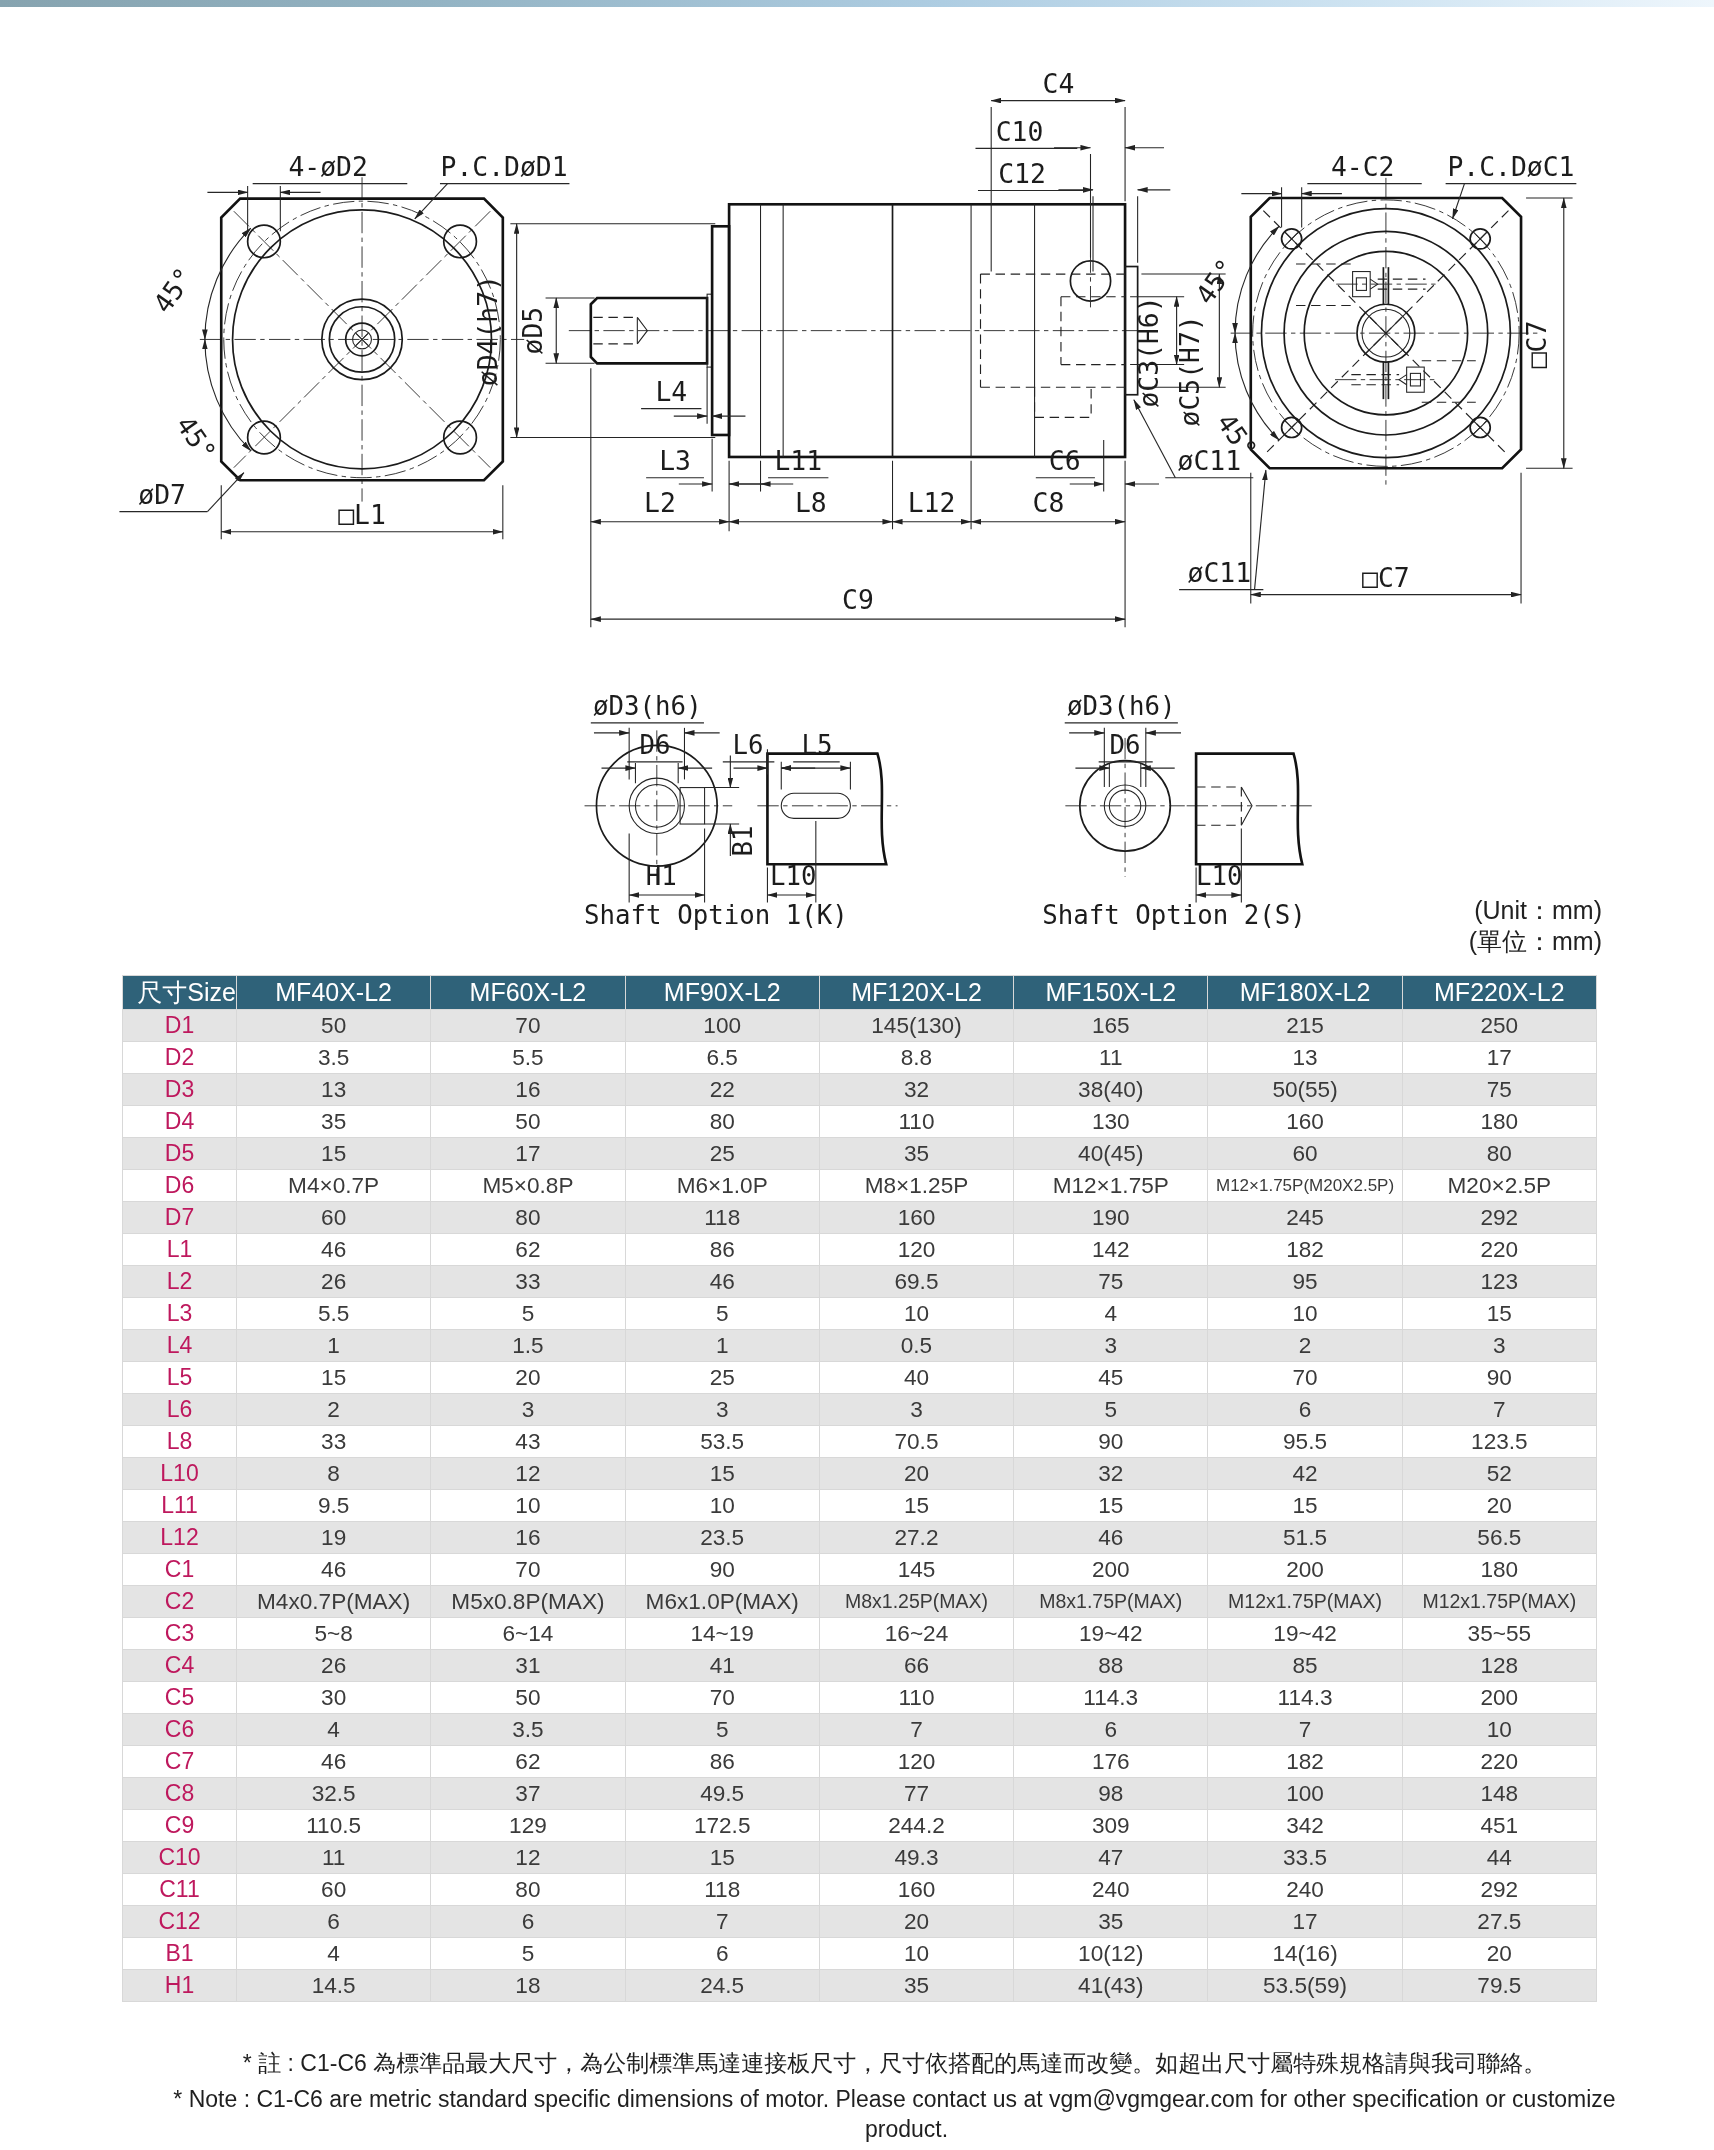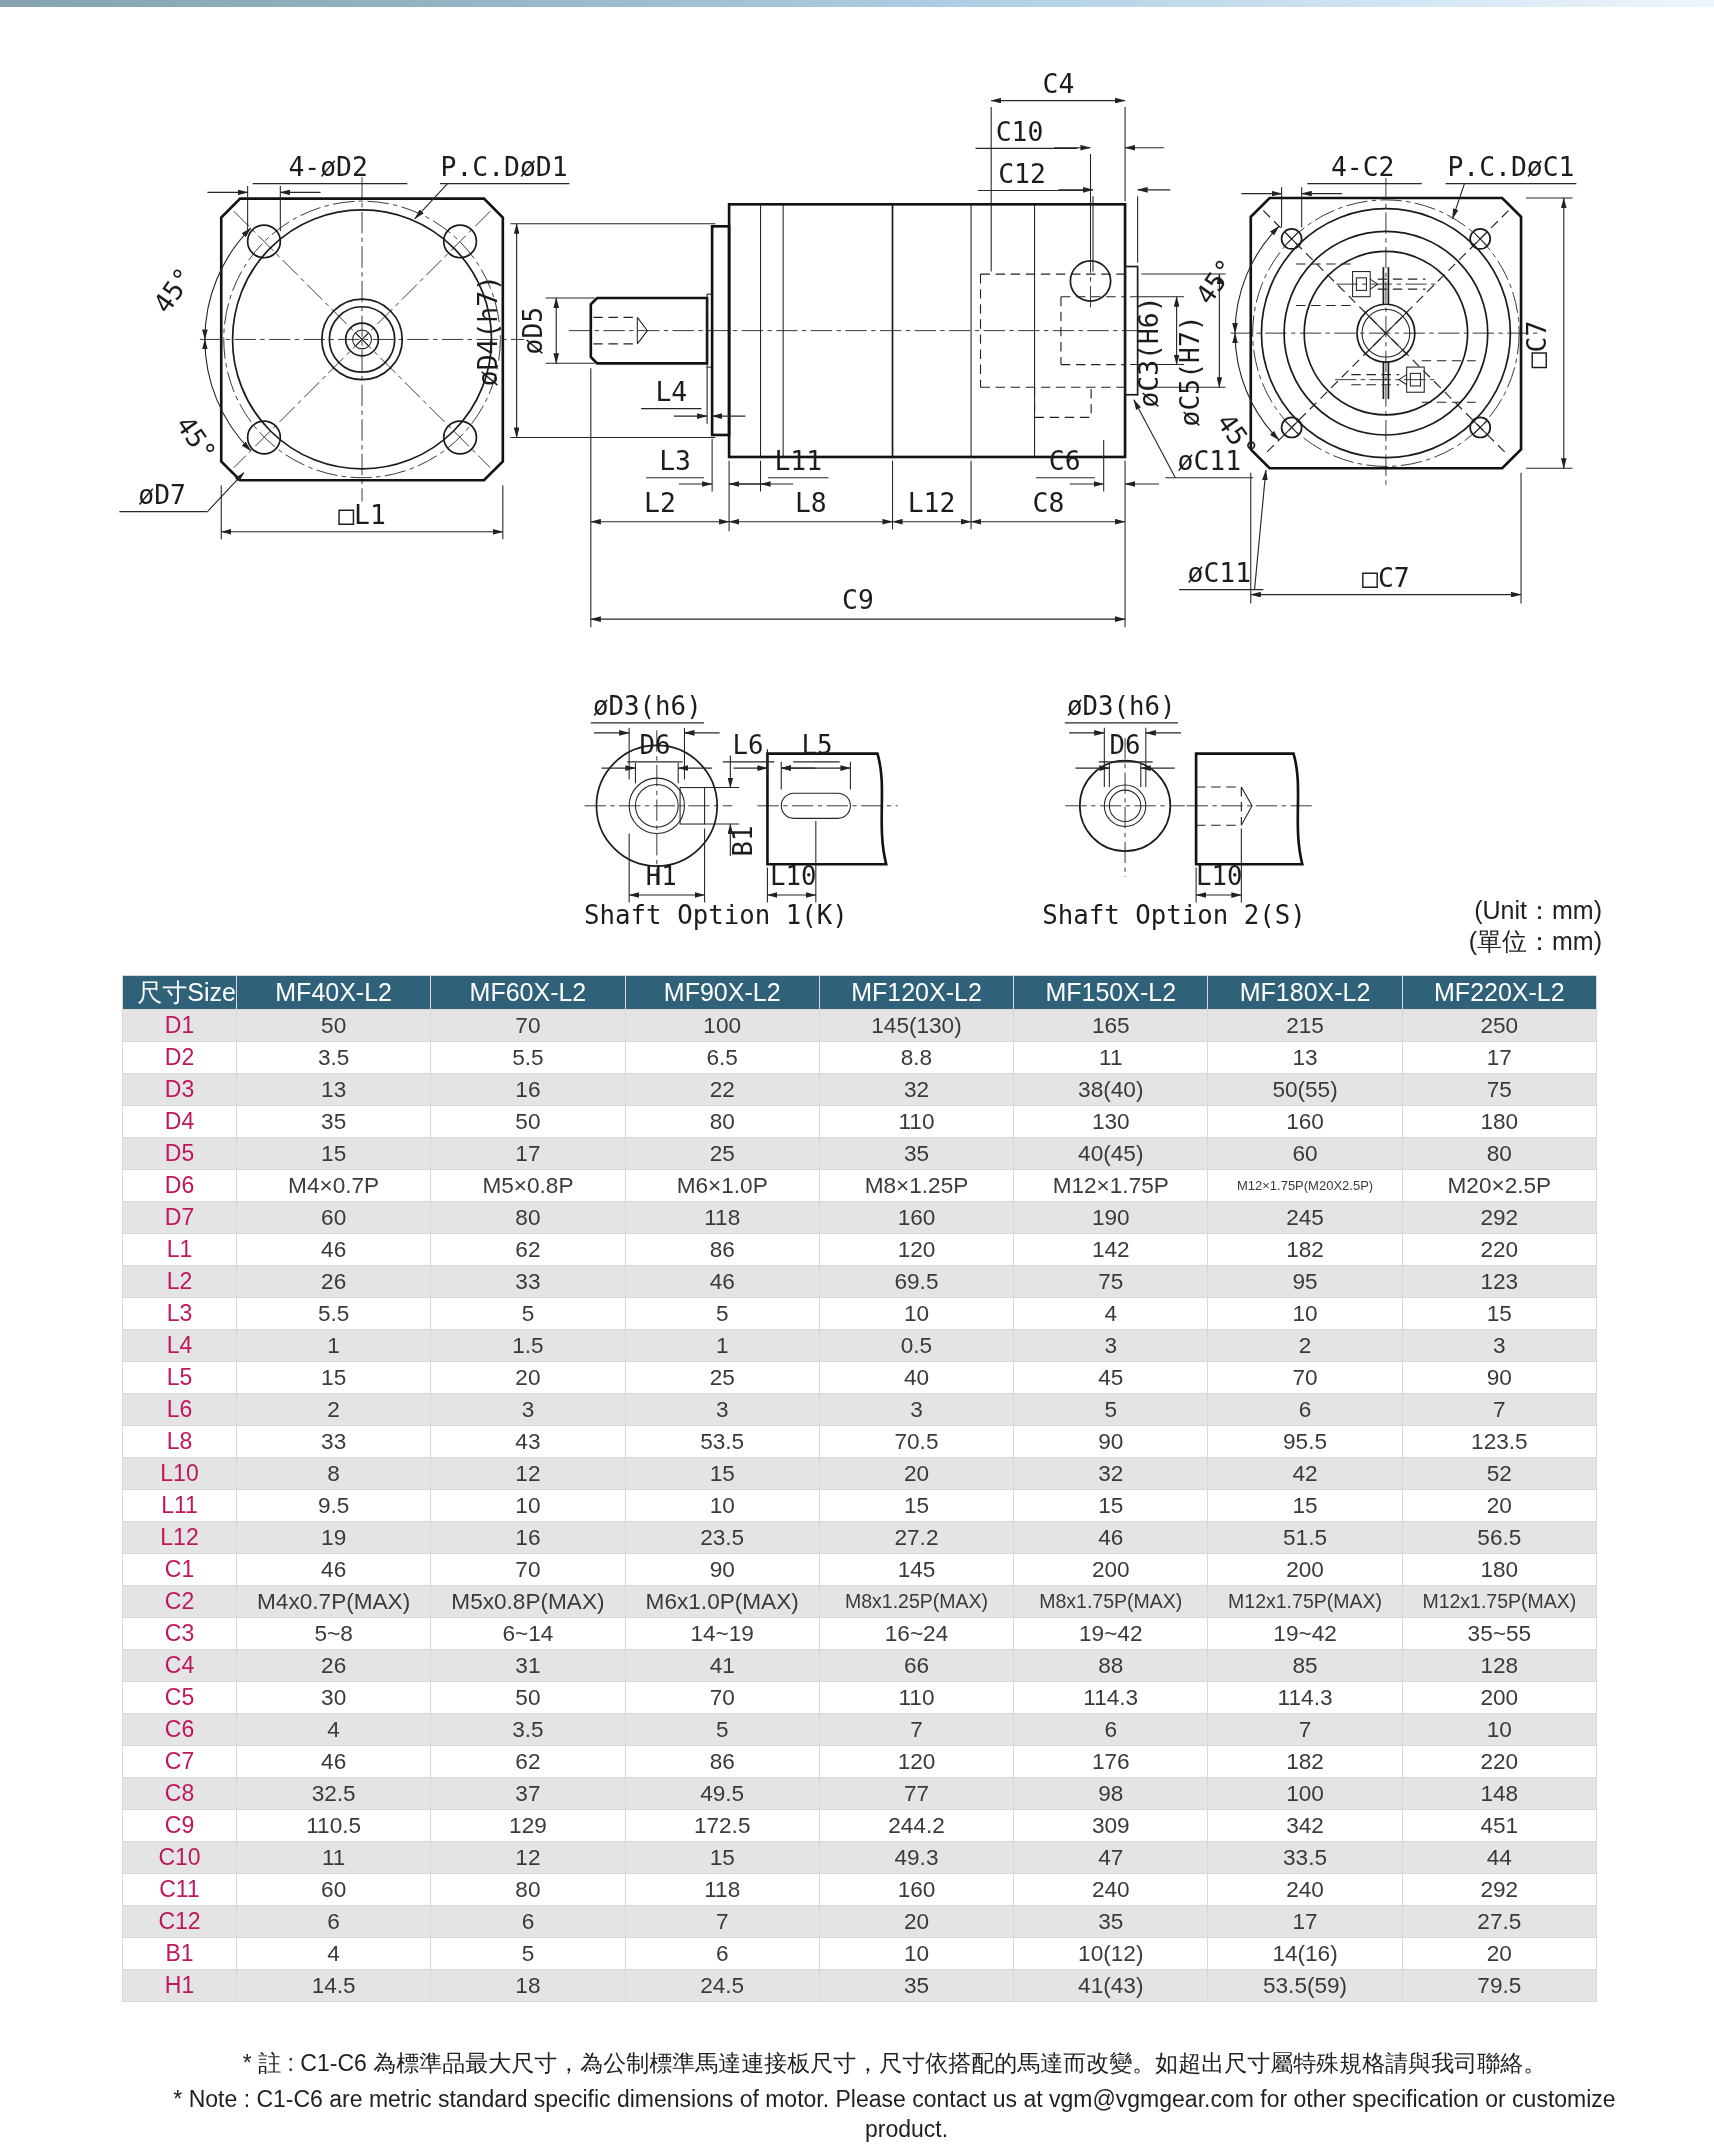--- a/index.html
+++ b/index.html
@@ -459,21 +459,21 @@
         <td>60</td>
         <td>80</td>
       </tr>
       <tr>
         <td class="dim-label">D6</td>
         <td>M4×0.7P</td>
         <td>M5×0.8P</td>
         <td>M6×1.0P</td>
         <td>M8×1.25P</td>
         <td>M12×1.75P</td>
-        <td style="font-size: 13px;">M12×1.75P(M20X2.5P)</td>
+        <td style="font-size: 17px;">M12×1.75P(M20X2.5P)</td>
         <td>M20×2.5P</td>
       </tr>
       <tr class="alt">
         <td class="dim-label">D7</td>
         <td>60</td>
         <td>80</td>
         <td>118</td>
         <td>160</td>
         <td>190</td>
         <td>245</td>

